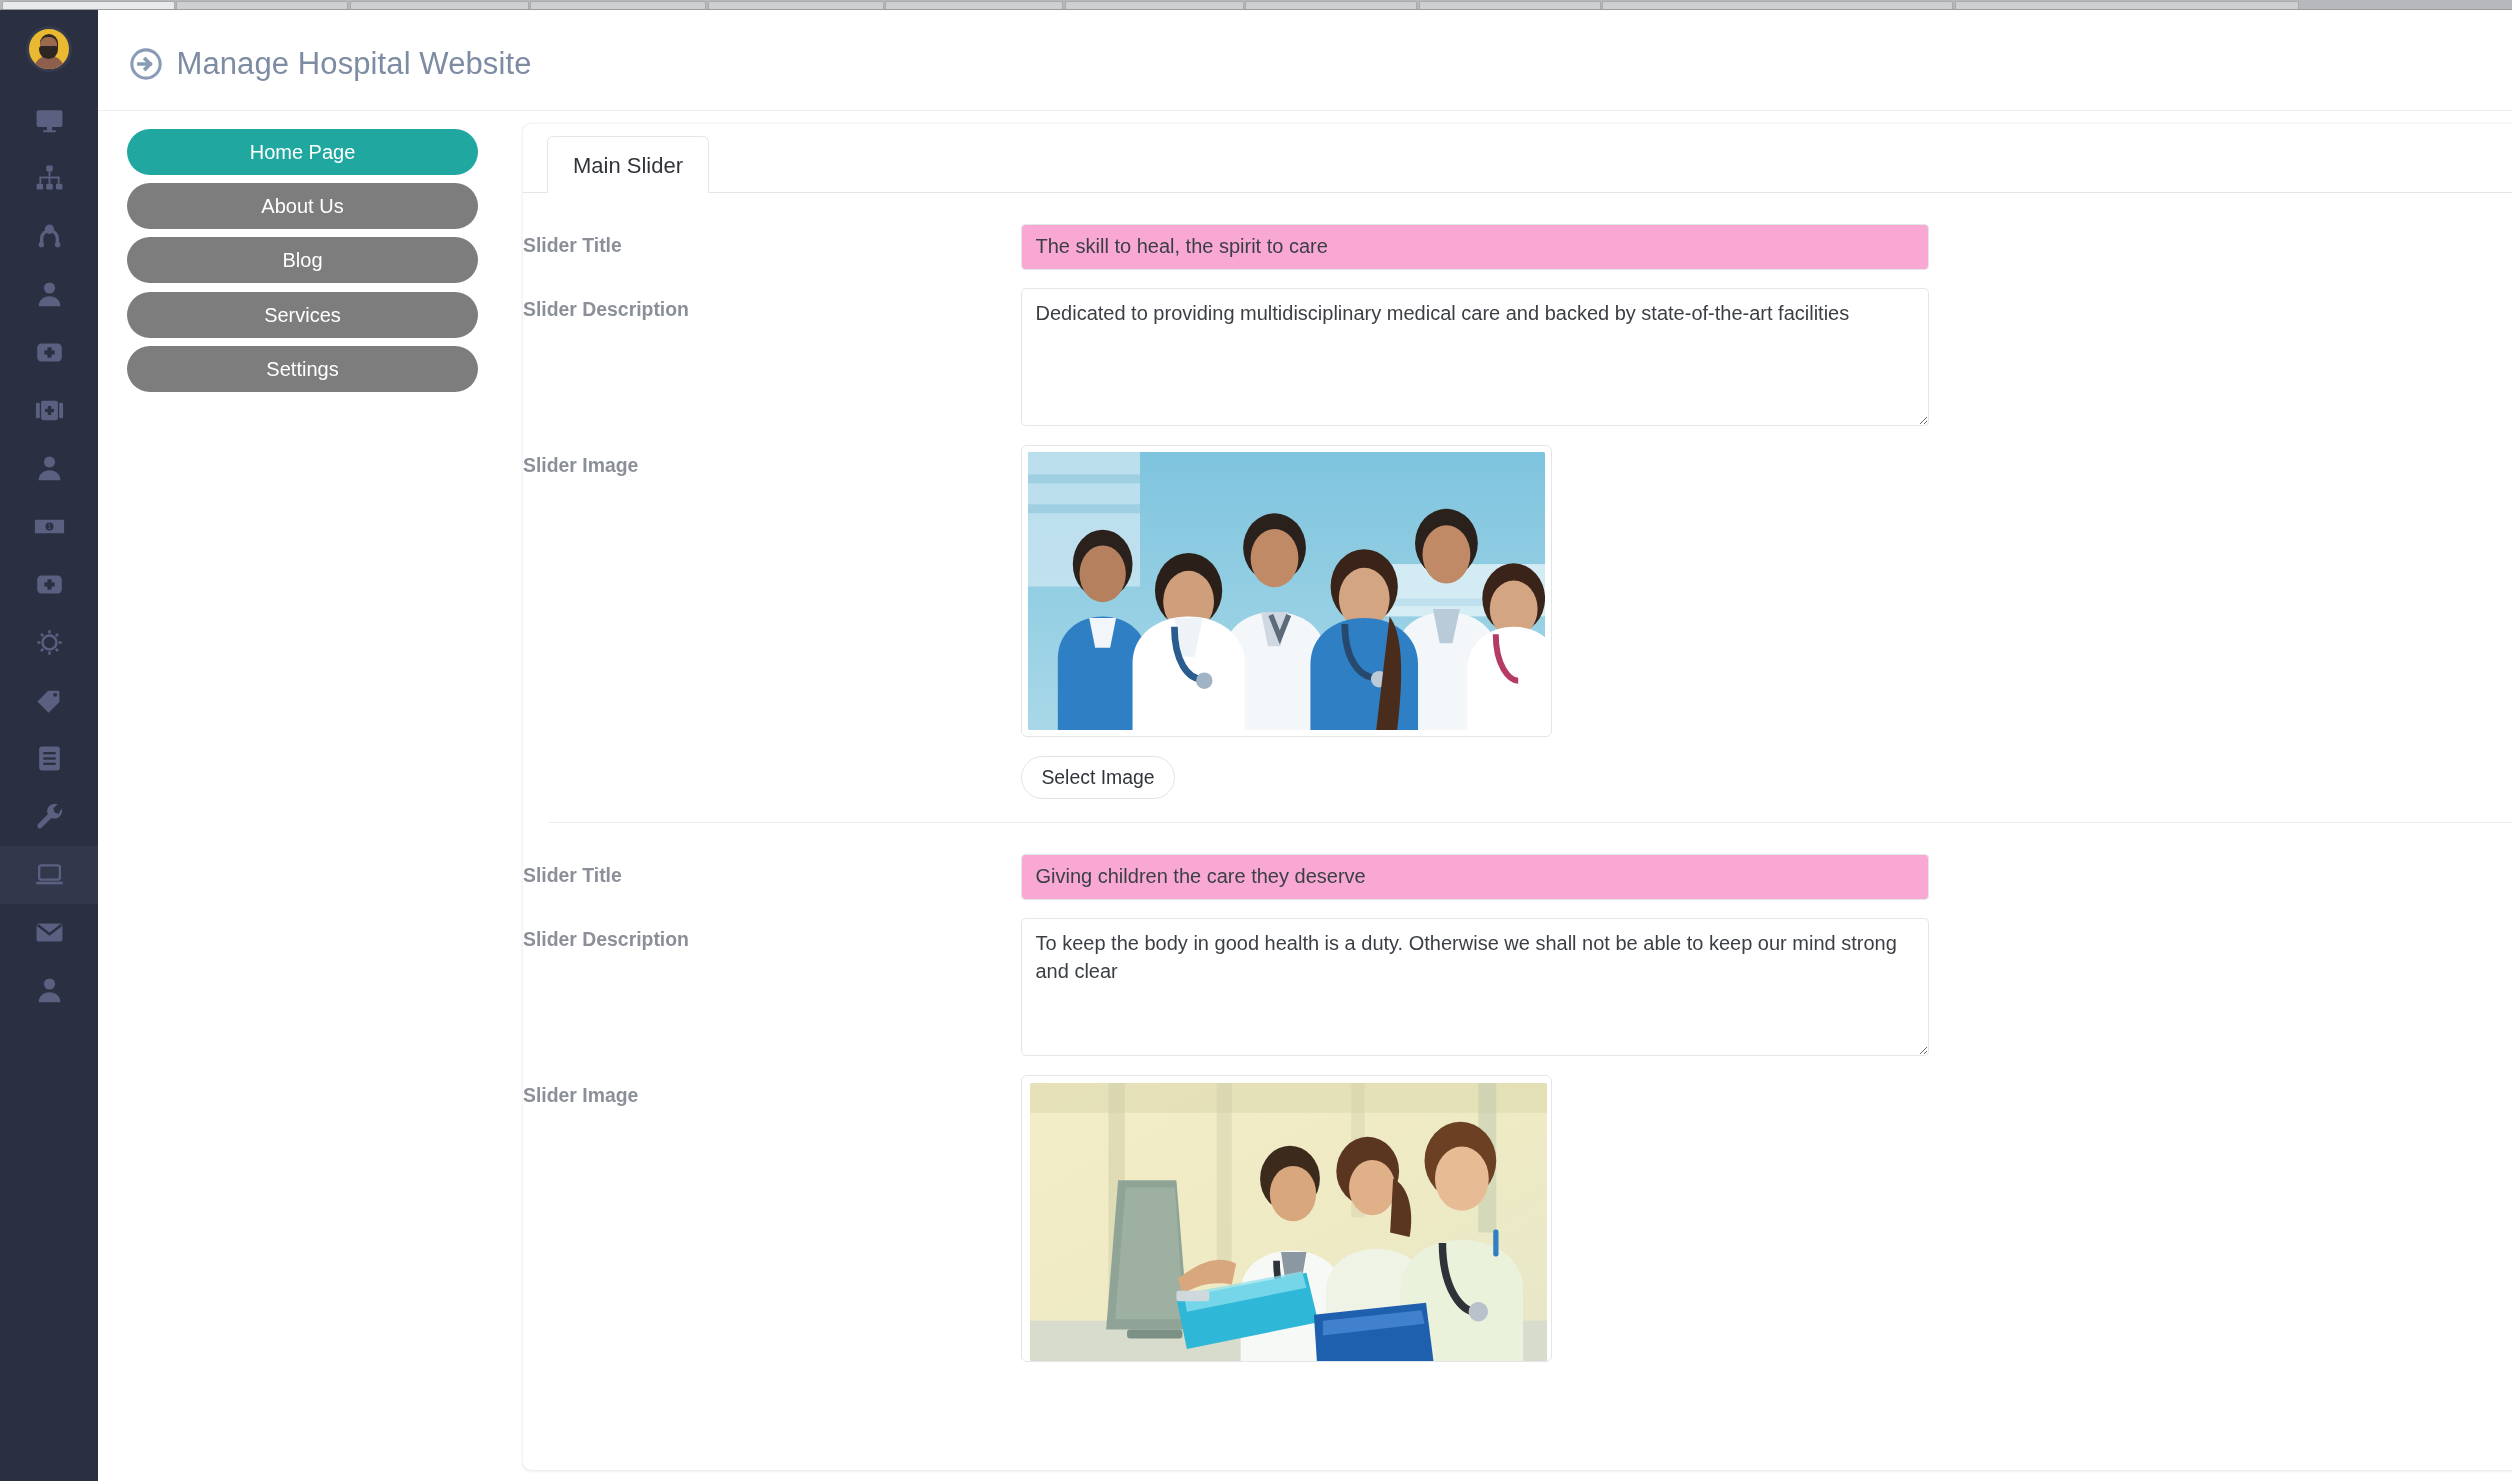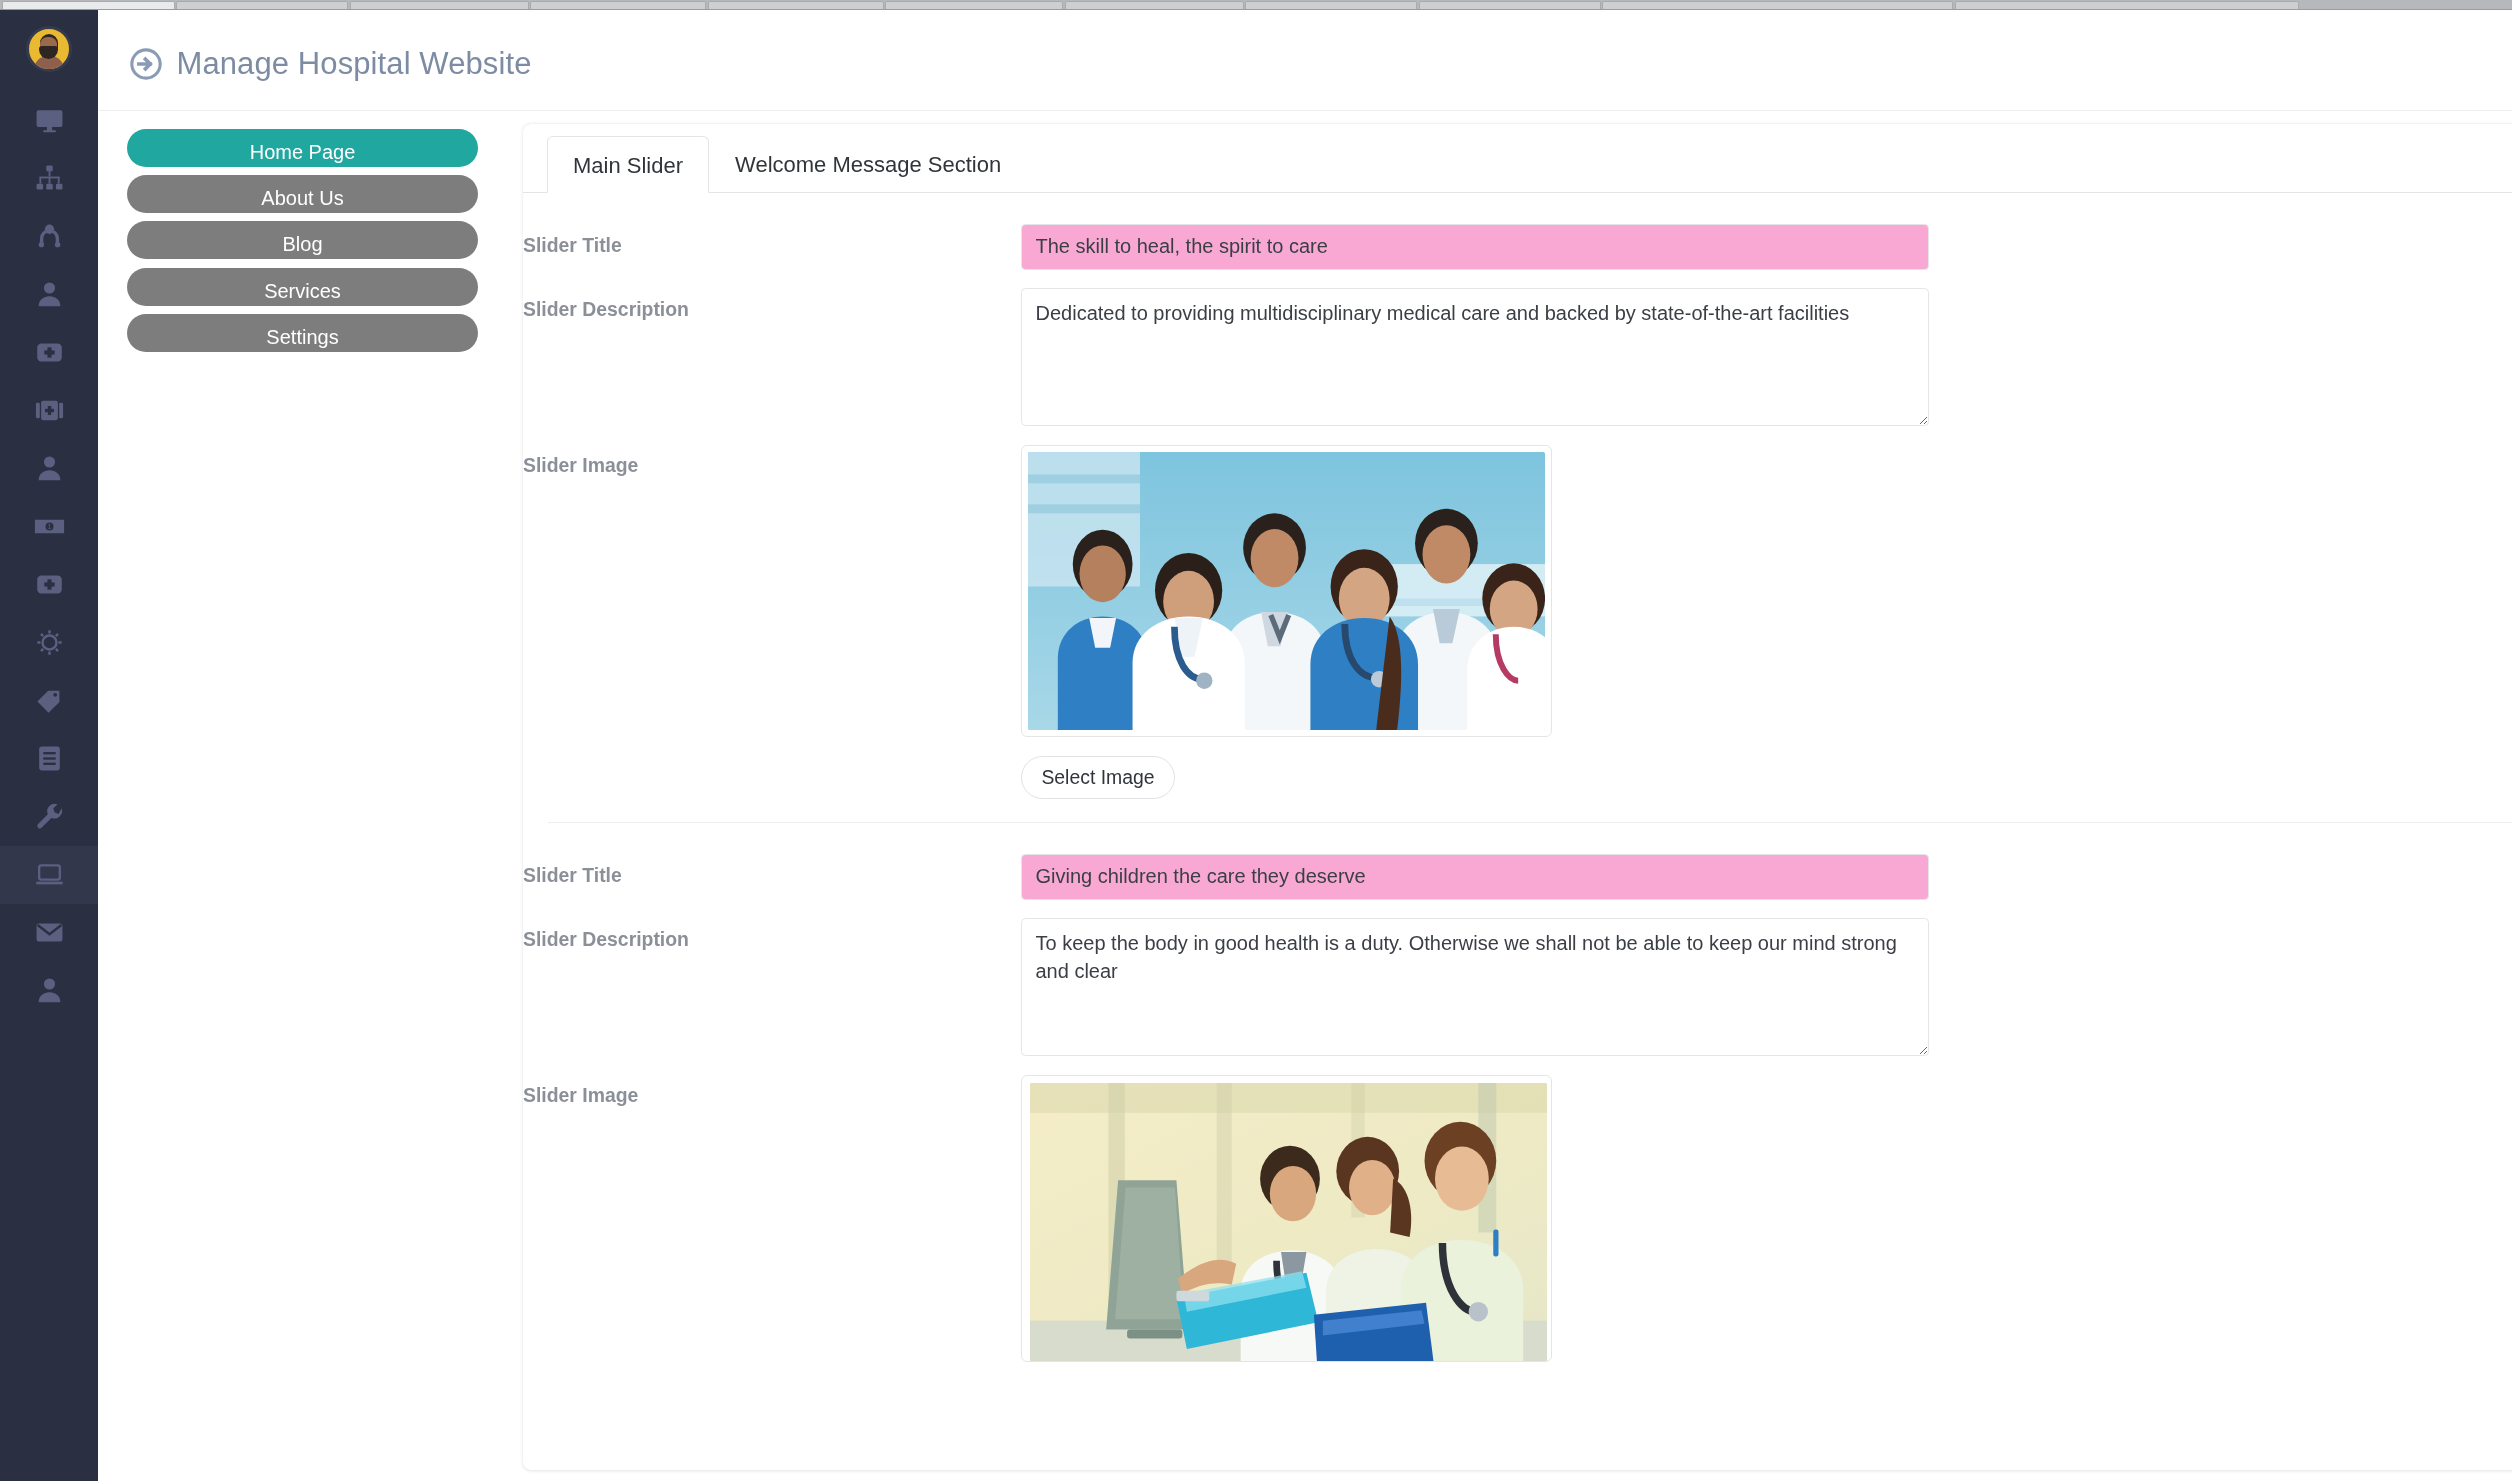--- a/index.html
+++ b/index.html
@@ -79,21 +79,21 @@
 
   
   .body-wrap {
     position: absolute; left: 98px; top: 111px; width: 2414px; height: 1371px;
     background: #ffffff;
   }
 
   
   .nav-col { position: absolute; left: 29px; top: 18px; width: 396px; }
   .nav-btn {
-    display: block; width: 351px; height: 38px; line-height: 46px;
+    display: block; width: 351px; height: 46px; line-height: 46px;
     text-align: center; border-radius: 25.4px; margin-bottom: 8.2px;
     color: #ffffff; font-size: 20px; background: #7d7d7d; border: none;
     font-family: "Liberation Sans", sans-serif; cursor: pointer;
   }
   .nav-btn.active { background: #20a7a0; }
 
   
   .card {
     position: absolute; left: 425px; top: 12.7px; width: 2043px; height: 1346px;
     background: #fff; border-radius: 7.5px;
@@ -370,21 +370,20 @@
       <button class="nav-btn">About Us</button>
       <button class="nav-btn">Blog</button>
       <button class="nav-btn">Services</button>
       <button class="nav-btn">Settings</button>
     </div>
 
     <div class="card">
 
       <div class="tabs">
         <div class="tab active">Main Slider</div>
-        <div class="tab">Welcome Message Section</div>
       </div>
 
       <div class="form-area">
 
         <div class="section">
           <div class="row row-title">
             <div class="label">Slider Title</div>
             <input class="field-input" type="text" value="The skill to heal, the spirit to care" style="">
           </div>
 

